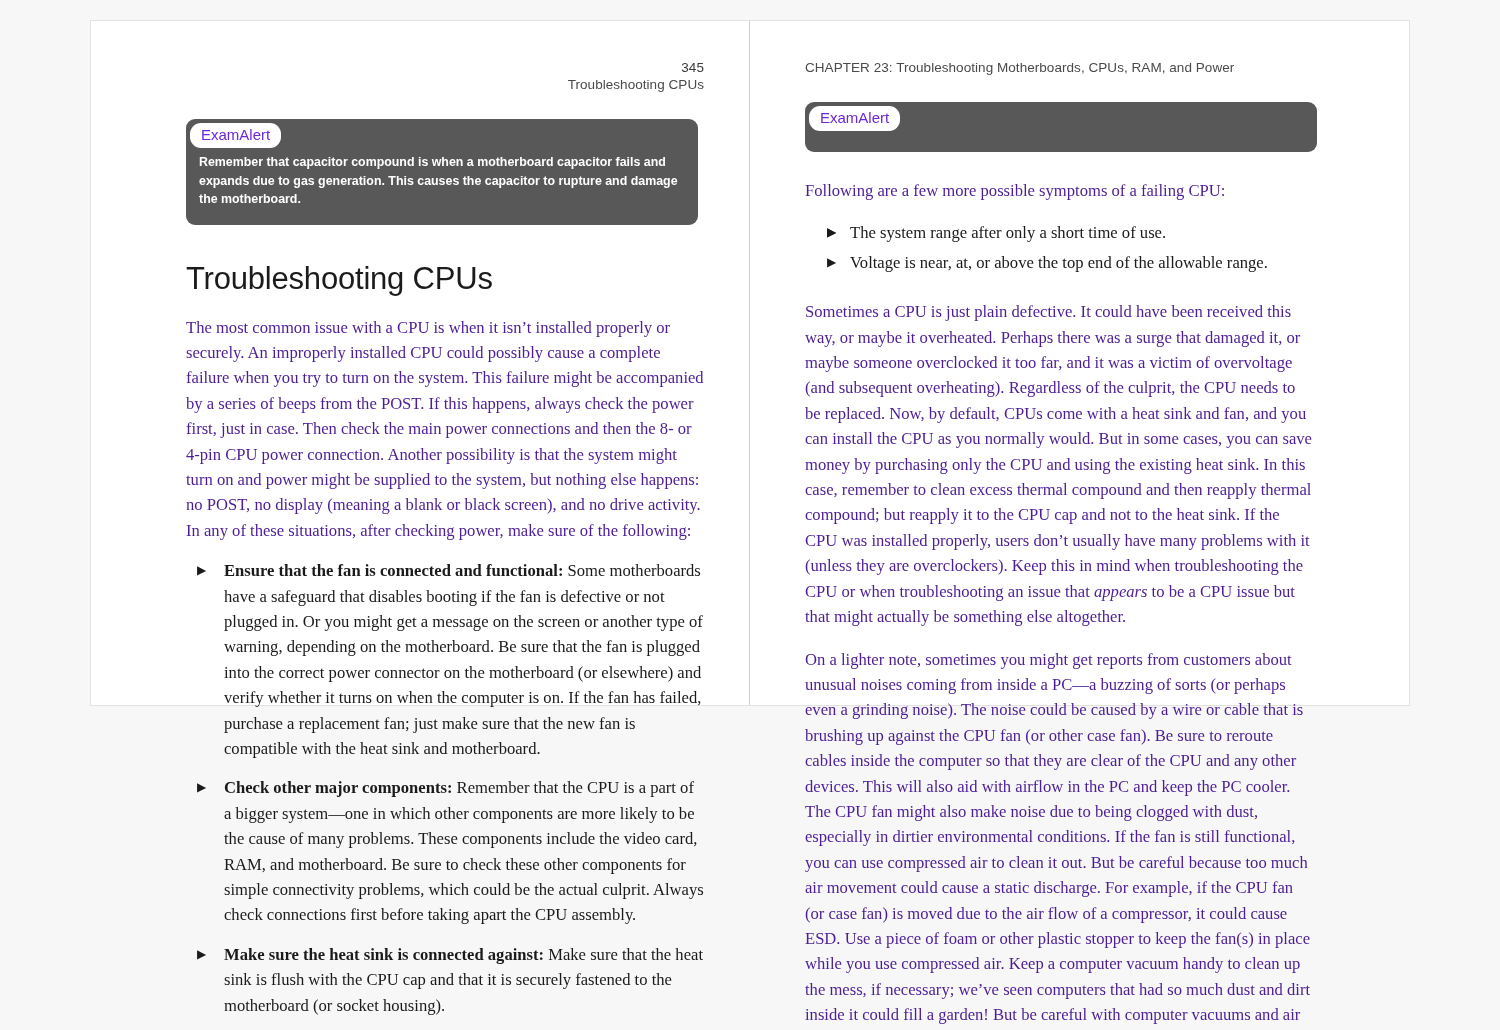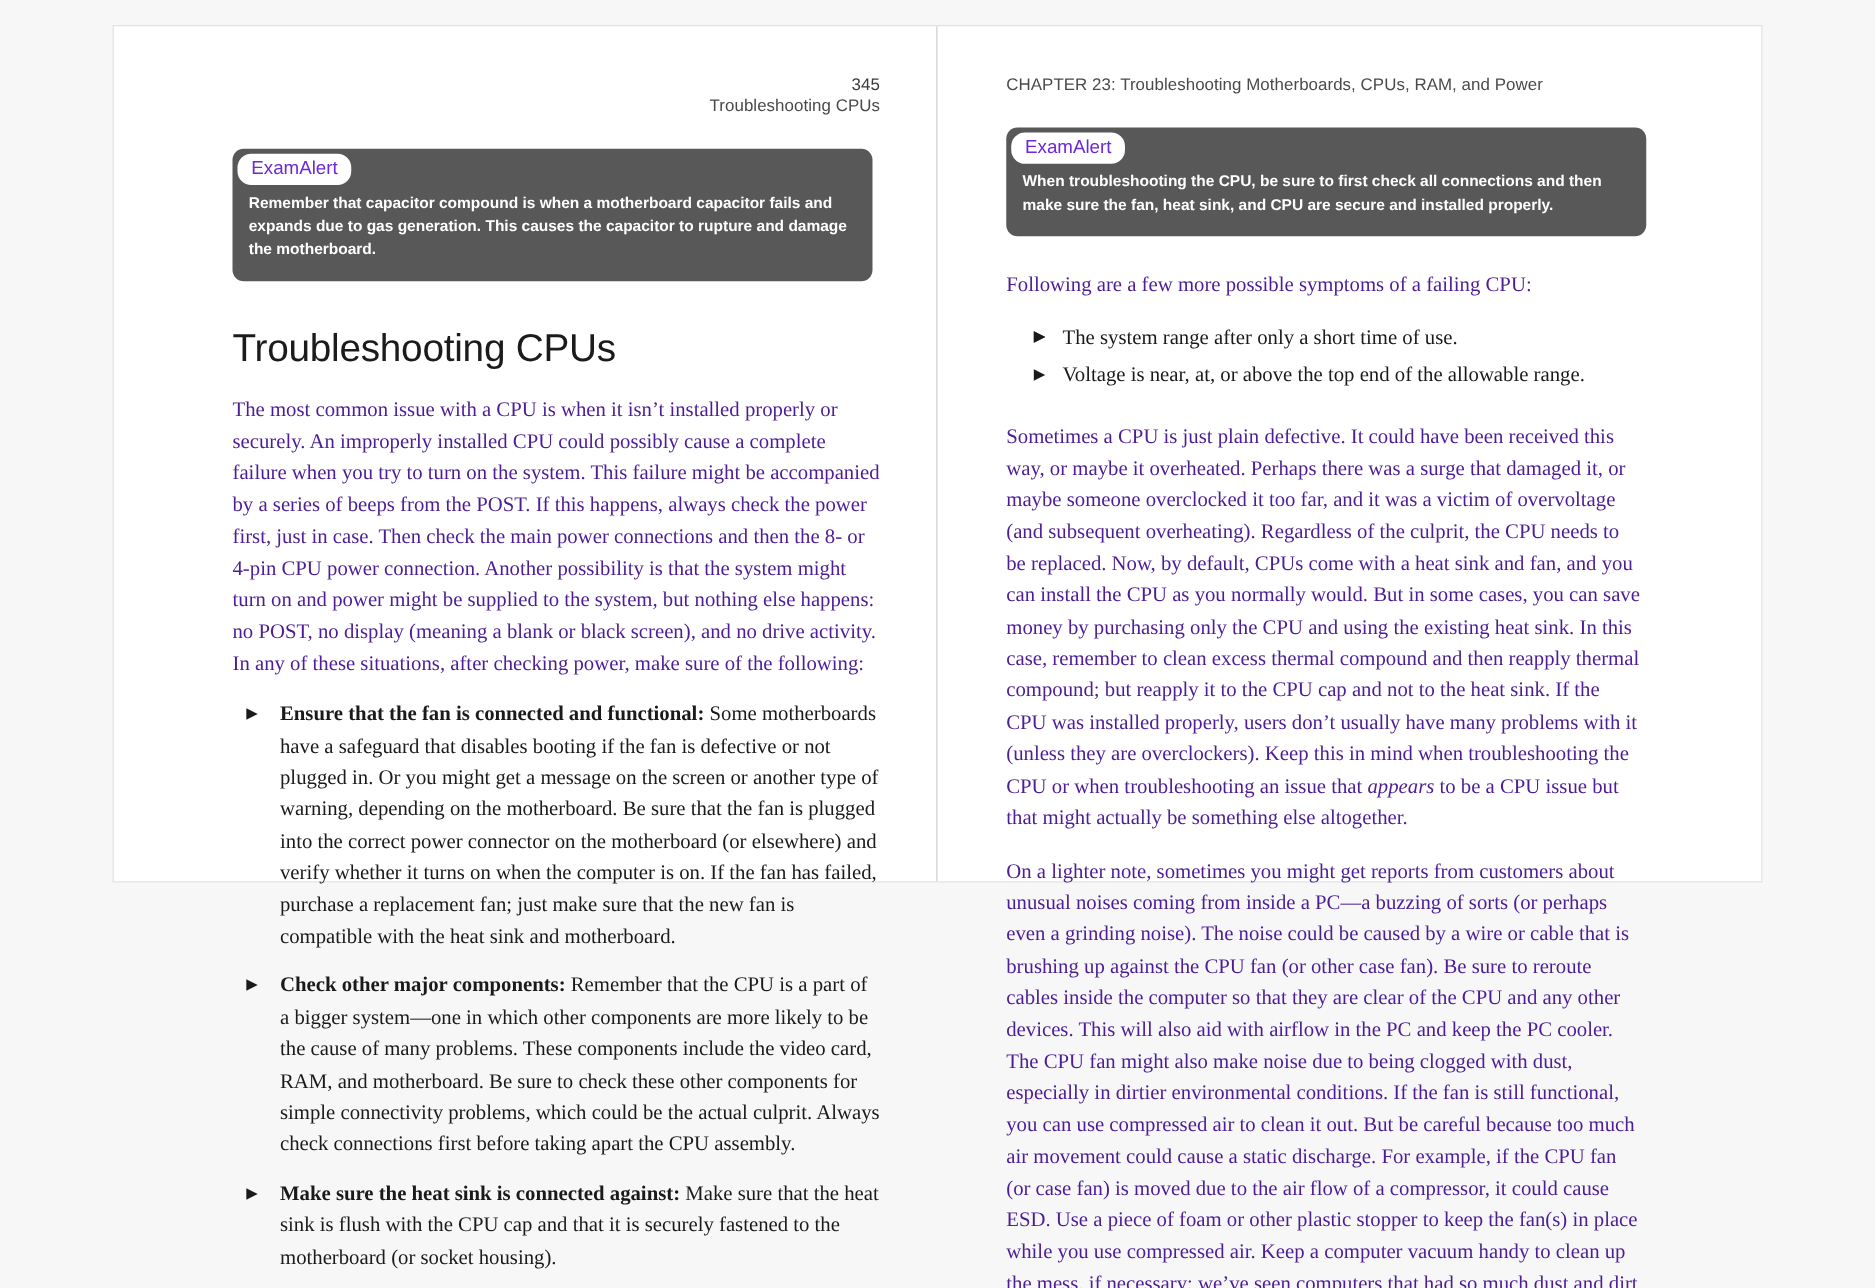--- a/index.html
+++ b/index.html
@@ -196,21 +196,20 @@
   </div>
 
   <div class="page page-right">
 
     <div class="runhead runhead-right">
       <span class="runhead-title">CHAPTER 23: Troubleshooting Motherboards, CPUs, RAM, and Power</span>
     </div>
 
     <div class="examalert examalert-right">
       <span class="examalert-badge">ExamAlert</span>
-      <span class="examalert-body">When troubleshooting the CPU, be sure to first check all connections and then make sure the fan, heat sink, and CPU are secure and installed properly.</span>
     </div>
 
     <p class="body" style="margin-top:26px;">Following are a few more possible symptoms of a failing CPU:</p>
 
     <ul class="symptoms">
       <li>
         <span class="bullet-marker">▶</span>
       </li>
       <li>
         <span class="bullet-marker">▶</span>

